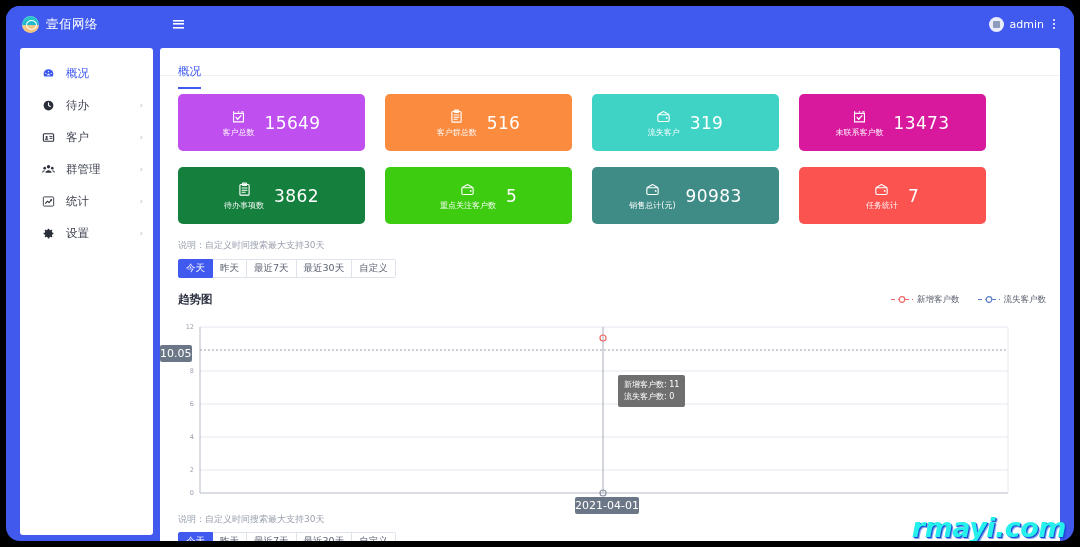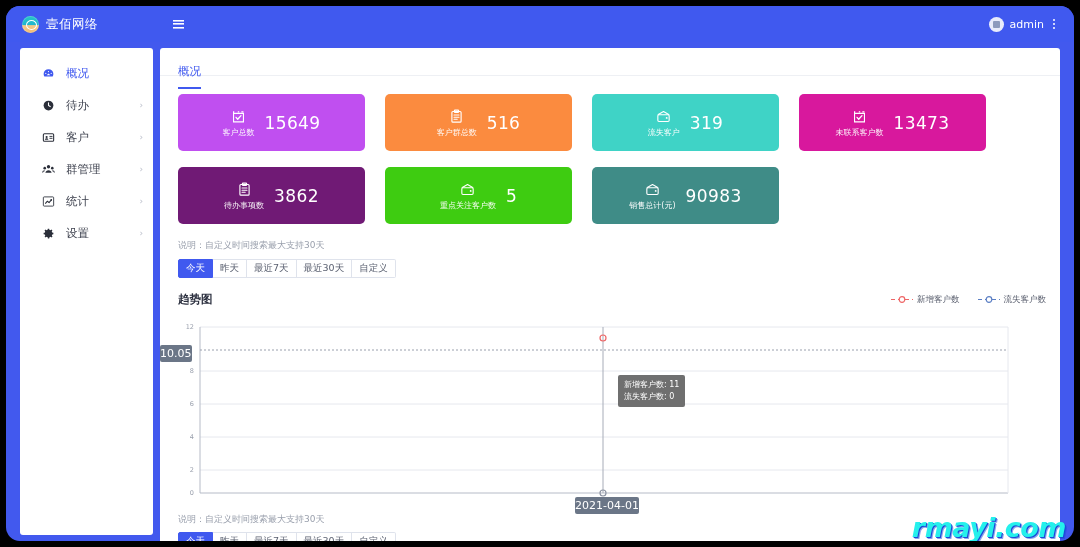--- a/index.html
+++ b/index.html
@@ -288,21 +288,21 @@
           <svg class="card-icon" viewBox="0 0 24 24">
             <path d="M5 7.5h14v12H5z" fill="none" stroke="#fff" stroke-width="1.6"></path>
             <path d="M5 7.5V5.5h3M11 5.5h2M16 5.5h3v2" fill="none" stroke="#fff" stroke-width="1.6" stroke-dasharray="3 2.2"></path>
             <path d="M8.5 13.2l2.4 2.6 4.6-5" fill="none" stroke="#fff" stroke-width="1.9" stroke-linecap="round" stroke-linejoin="round"></path>
           </svg>
           <span class="card-label">未联系客户数</span>
         </div>
         <span class="card-value">13473</span>
       </div>
 
-      <div class="card" style="background: #701a75;">
+      <div class="card" style="background: #15803d;">
         <div class="card-ico-wrap">
           <svg class="card-icon" viewBox="0 0 24 24">
             <rect x="5.5" y="5" width="13" height="15" rx="1.4" fill="none" stroke="#fff" stroke-width="1.6"></rect>
             <rect x="9" y="3" width="6" height="3.2" rx="1" fill="none" stroke="#fff" stroke-width="1.6"></rect>
             <path d="M8.5 10h7M8.5 13h7M8.5 16h4.5" stroke="#fff" stroke-width="1.5" stroke-linecap="round"></path>
           </svg>
           <span class="card-label">待办事项数</span>
         </div>
         <span class="card-value">3862</span>
       </div>
@@ -324,20 +324,31 @@
           <svg class="card-icon" viewBox="0 0 24 24">
             <path d="M4 9.5l8-4.5 8 4.5" fill="none" stroke="#fff" stroke-width="1.6" stroke-linejoin="round"></path>
             <rect x="4" y="9.5" width="16" height="9.5" rx="1.6" fill="none" stroke="#fff" stroke-width="1.6"></rect>
             <circle cx="16.5" cy="14" r="1.3" fill="#fff"></circle>
           </svg>
           <span class="card-label">销售总计(元)</span>
         </div>
         <span class="card-value">90983</span>
       </div>
 
+      <div class="card" style="background: rgb(251, 84, 80);">
+        <div class="card-ico-wrap">
+          <svg class="card-icon" viewBox="0 0 24 24">
+            <path d="M4 9.5l8-4.5 8 4.5" fill="none" stroke="#fff" stroke-width="1.6" stroke-linejoin="round"></path>
+            <rect x="4" y="9.5" width="16" height="9.5" rx="1.6" fill="none" stroke="#fff" stroke-width="1.6"></rect>
+            <circle cx="16.5" cy="14" r="1.3" fill="#fff"></circle>
+          </svg>
+          <span class="card-label">任务统计</span>
+        </div>
+        <span class="card-value">7</span>
+      </div>
     </div>
 
     <div class="note">说明：自定义时间搜索最大支持30天</div>
     <div class="btn-group">
       <div class="fbtn active">今天</div>
       <div class="fbtn">昨天</div>
       <div class="fbtn">最近7天</div>
       <div class="fbtn">最近30天</div>
       <div class="fbtn">自定义</div>
     </div>

